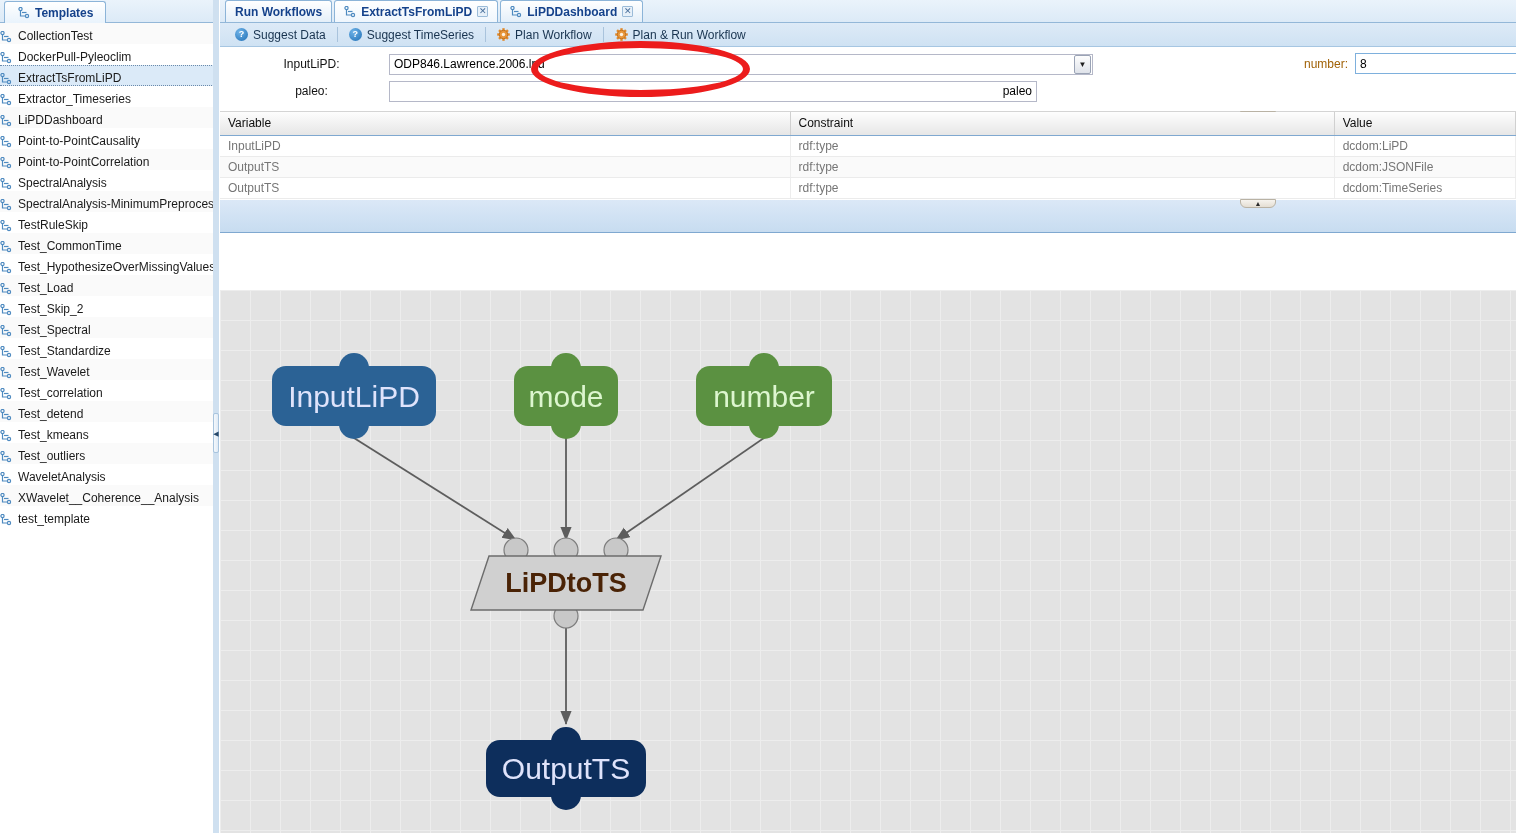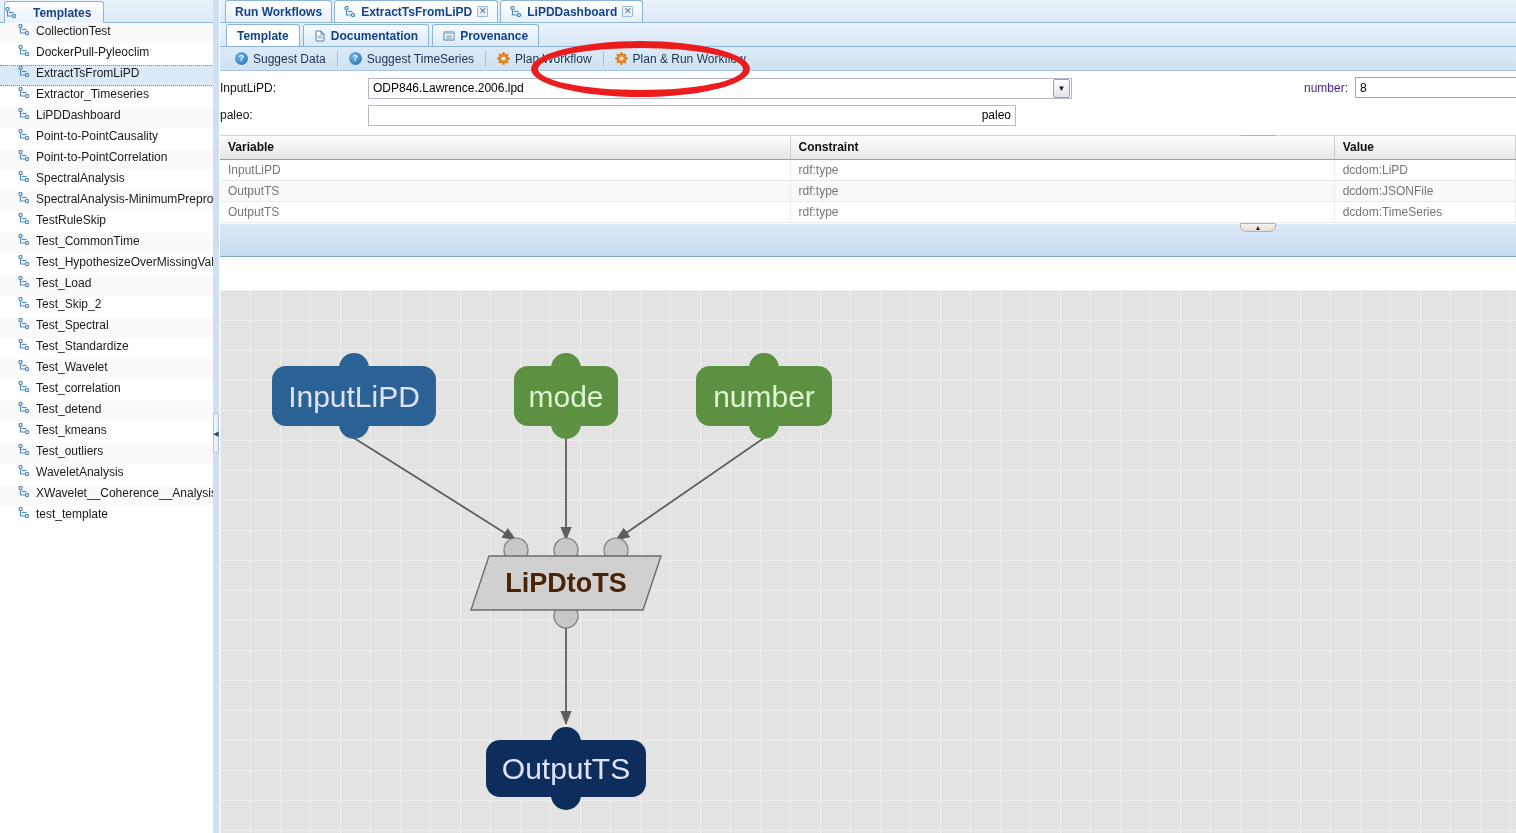--- a/index.html
+++ b/index.html
@@ -20,36 +20,36 @@
     background: #fff; border-right: 1px solid #a9cdea;
   }
   #templates-tabstrip {
     height: 23px;
     background: linear-gradient(to bottom, #eaf3fb 0%, #dceaf7 100%);
     border-bottom: 1px solid #93b7d8;
     position: relative;
   }
   #templates-tab {
     position: absolute; left: 4px; top: 1px;
-    height: 22px; padding: 0 12px 0 0;
-    display: flex; align-items: center; gap: 16px;
+    height: 22px; padding: 0 12px 0 13px;
+    display: flex; align-items: center; gap: 5px;
     background: linear-gradient(to bottom, #ffffff 0%, #e9f3fc 100%);
     border: 1px solid #8cb4d8; border-bottom: none;
     border-radius: 3px 3px 0 0;
     color: #15428b; font-weight: bold; font-size: 12px;
     cursor: pointer;
   }
   .tpl-icon { display: inline-block; width: 12px; height: 12px; flex: 0 0 12px; }
   #templates-list {
     position: absolute; top: 23px; left: 0; right: 0; bottom: 0;
     background: #ffffff; overflow: hidden;
   }
   .tpl-row {
-    height: 21px; display: flex; align-items: flex-start; gap: 6px;
-    padding-left: 18px; color: #1a1a1a; font-size: 12px;
+    height: 21px; display: flex; align-items: flex-end; gap: 6px;
+    color: #1a1a1a; font-size: 12px;
     border-top: 1px solid transparent; border-bottom: 1px solid transparent;
     cursor: pointer; white-space: nowrap; overflow: hidden;
   }
   .tpl-row:nth-child(odd) { background: #fafafa; }
   .tpl-row.selected {
     background: #dbeaf8;
     border-top: 1px dotted #6a8aab; border-bottom: 1px dotted #6a8aab;
   }
 
   
@@ -137,22 +137,22 @@
   .gearicon { width: 13px; height: 13px; display: inline-block; flex: 0 0 13px; }
 
   
   #form-area {
     background: #ffffff; position: relative;
     padding: 6px 0 4px 0;
     border-bottom: 1px solid #d4d4d4;
   }
   .form-row { display: flex; align-items: center; height: 22px; margin-bottom: 5px; }
   .fld-label {
-    width: 148px; text-align: left; padding-right: 7px;
-    font-size: 12px; color: #111; white-space: nowrap;
+    width: 148px; text-align: center; padding-right: 7px;
+    font-size: 12px; color: #111; white-space: nowrap; margin-left: 21px;
   }
   .fld-input {
     height: 21px; border: 1px solid #b5b8c8; background: #fff;
     font-family: "Liberation Sans", sans-serif; font-size: 12px; color: #000;
     padding: 0 4px; outline: none;
   }
   #inputlipd-combo {
     position: relative; width: 704px; height: 21px;
     border: 1px solid #b5b8c8; background: #fff; display: flex; align-items: center;
   }
@@ -161,40 +161,40 @@
     white-space: nowrap; overflow: hidden;
   }
   #inputlipd-arrow {
     width: 17px; height: 19px; margin-right: 1px;
     border: 1px solid #9aa3b5; border-radius: 2px;
     background: linear-gradient(to bottom, #fdfdfd 0%, #dfe3ea 100%);
     display: flex; align-items: center; justify-content: center;
     font-size: 8px; color: #1d1d1d; cursor: pointer;
   }
   #mode-input { width: 648px; text-align: right; }
-  #number-label { width: 60px; text-align: right; padding-right: 7px; font-size: 12px; color: #4c1d95; }
+  #number-label { width: 60px; text-align: right; padding-right: 7px; font-size: 12px; color: #a16207; }
   #number-input { width: 330px; border-color: #7eb0dd; }
   #number-group { position: absolute; left: 1075px; top: 6px; display: flex; align-items: center; }
 
   
   .collapse-handle {
     position: absolute; width: 36px; height: 9px;
     background: linear-gradient(to bottom, #f6f3ee, #e4ded3);
     border: 1px solid #b9b2a4;
     border-radius: 0 0 6px 6px;
     display: flex; align-items: center; justify-content: center;
     font-size: 7px; color: #2b2b2b; line-height: 1; cursor: pointer;
   }
 
   
   #table-wrap { background: #fff; position: relative; }
   table.ctable { width: 100%; border-collapse: collapse; table-layout: fixed; }
   table.ctable thead th {
     height: 23px; text-align: left; padding: 0 8px;
-    font-size: 12px; font-weight: bold; color: #0e0e0e;
+    font-size: 12px; font-weight: normal; color: #0e0e0e;
     background: linear-gradient(to bottom, #fdfdfd 0%, #e6e6e6 100%);
     border-right: 1px solid #d0d0d0;
     border-bottom: 1px solid #7fa8d0;
   }
   table.ctable tbody td {
     height: 21px; padding: 0 8px; font-size: 12px; color: #767676;
     border-bottom: 1px solid #ebebeb; border-right: 1px solid #ededed;
     white-space: nowrap; overflow: hidden;
   }
   table.ctable tbody tr:nth-child(even) td { background: #fafafa; }
@@ -494,41 +494,20 @@
               <circle cx="2.5" cy="2" r="1.6" fill="none" stroke="#4e8ac0" stroke-width="1.2"></circle>
               <path d="M2.5 3.6 L2.5 9 L7.5 9" fill="none" stroke="#4e8ac0" stroke-width="1.2"></path>
               <circle cx="9" cy="9" r="1.6" fill="none" stroke="#4e8ac0" stroke-width="1.2"></circle>
               <path d="M4 5.5 L8.5 5.5" stroke="#4e8ac0" stroke-width="1.2"></path>
             </svg></span>
           <span>LiPDDashboard</span>
           <span class="tab-close">✕</span>
         </div>
       </div>
 
-    <div id="inner-tabstrip">
-        <div class="itab active">
-          <span>Template</span>
-        </div>
-        <div class="itab">
-          <span class="tpl-icon"><svg width="12" height="12" viewBox="0 0 12 12">
-              <path d="M2 1 h5 l3 3 v7 h-8 z" fill="#fff" stroke="#4e7fae" stroke-width="1"></path>
-              <path d="M7 1 v3 h3" fill="none" stroke="#4e7fae" stroke-width="1"></path>
-              <path d="M3.5 6 h5 M3.5 8 h5" stroke="#6f93b8" stroke-width="0.9"></path>
-            </svg></span>
-          <span>Documentation</span>
-        </div>
-        <div class="itab">
-          <span class="tpl-icon"><svg width="12" height="12" viewBox="0 0 12 12">
-              <rect x="1" y="2" width="10" height="8" fill="#fff" stroke="#4e7fae" stroke-width="1"></rect>
-              <rect x="1" y="2" width="10" height="2" fill="#9cc0e0"></rect>
-              <path d="M3 6 h6 M3 8 h6" stroke="#4e7fae" stroke-width="0.9"></path>
-            </svg></span>
-          <span>Provenance</span>
-        </div>
-      </div>
 
     <div id="toolbar">
         <div class="tbtn">
           <span class="qicon">?</span>
           <span>Suggest Data</span>
         </div>
         <div class="tsep"></div>
         <div class="tbtn">
           <span class="qicon">?</span>
           <span>Suggest TimeSeries</span>

